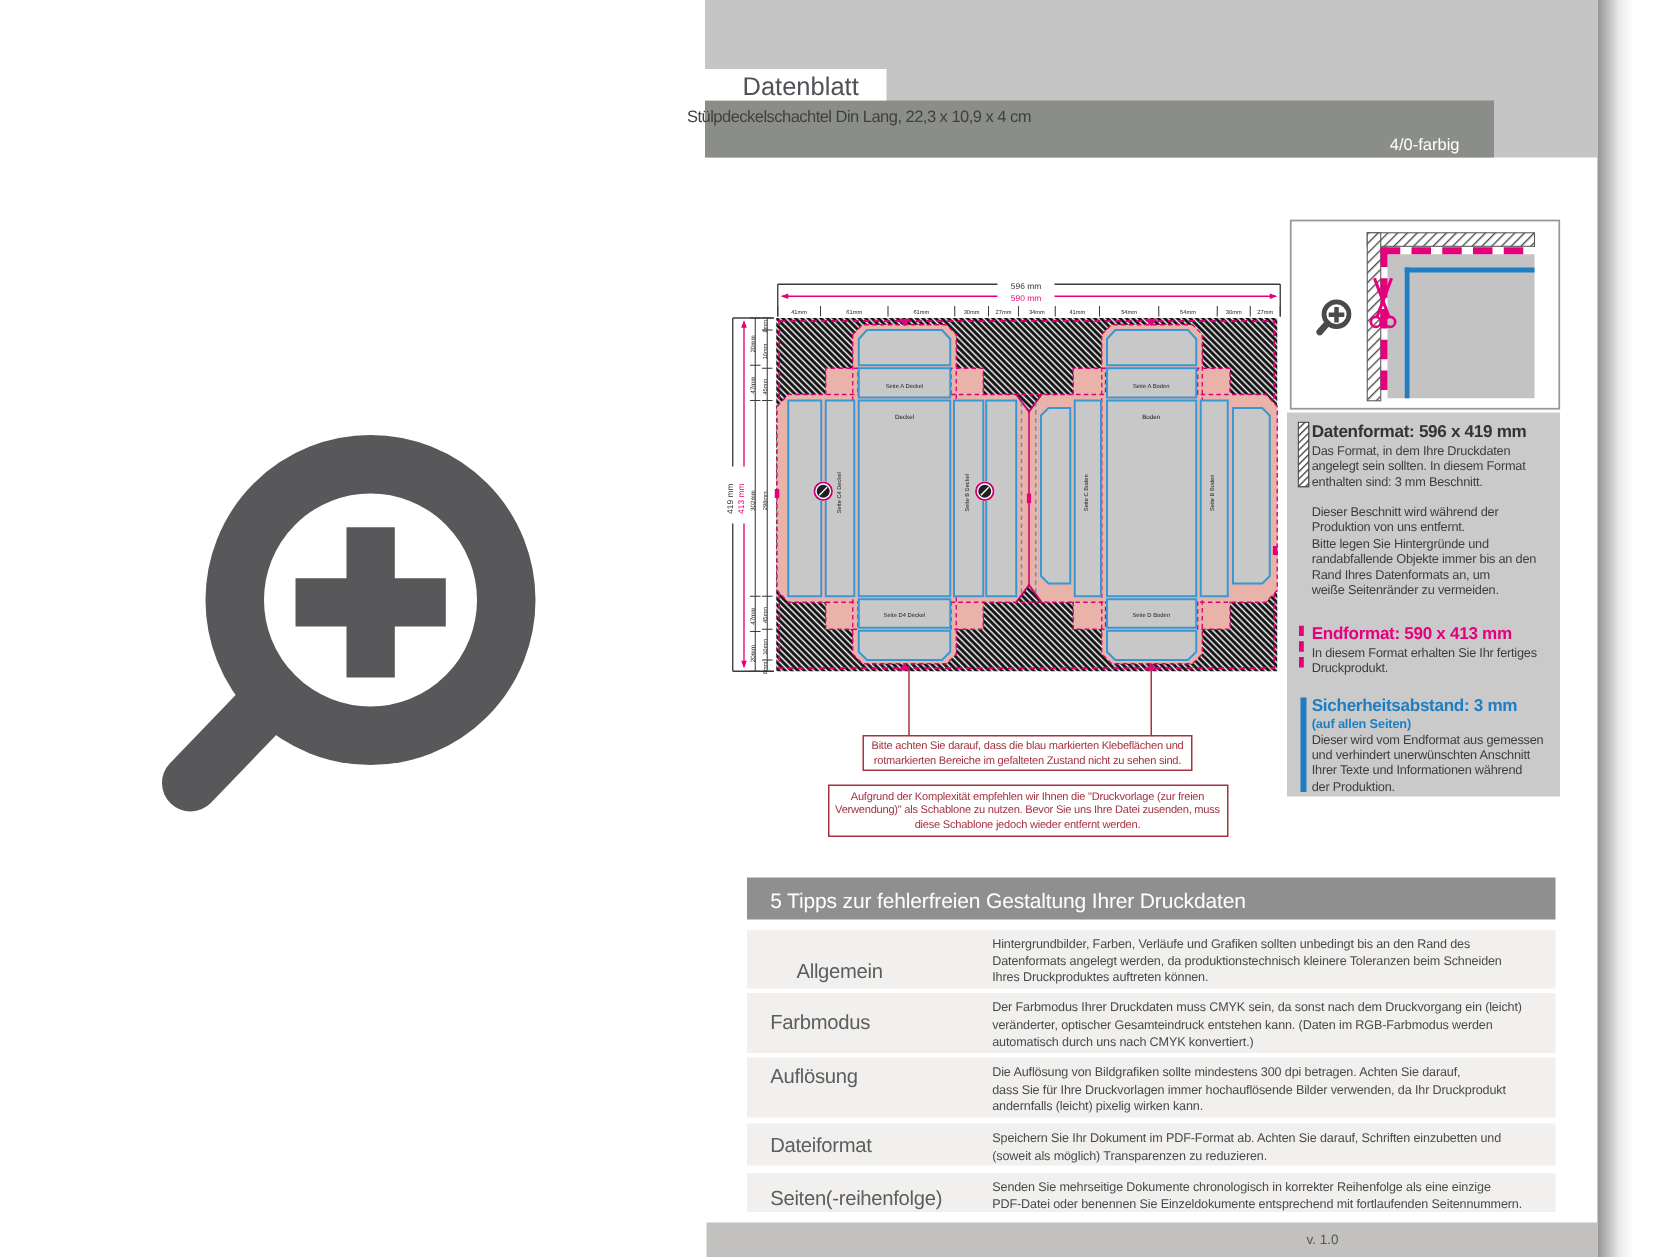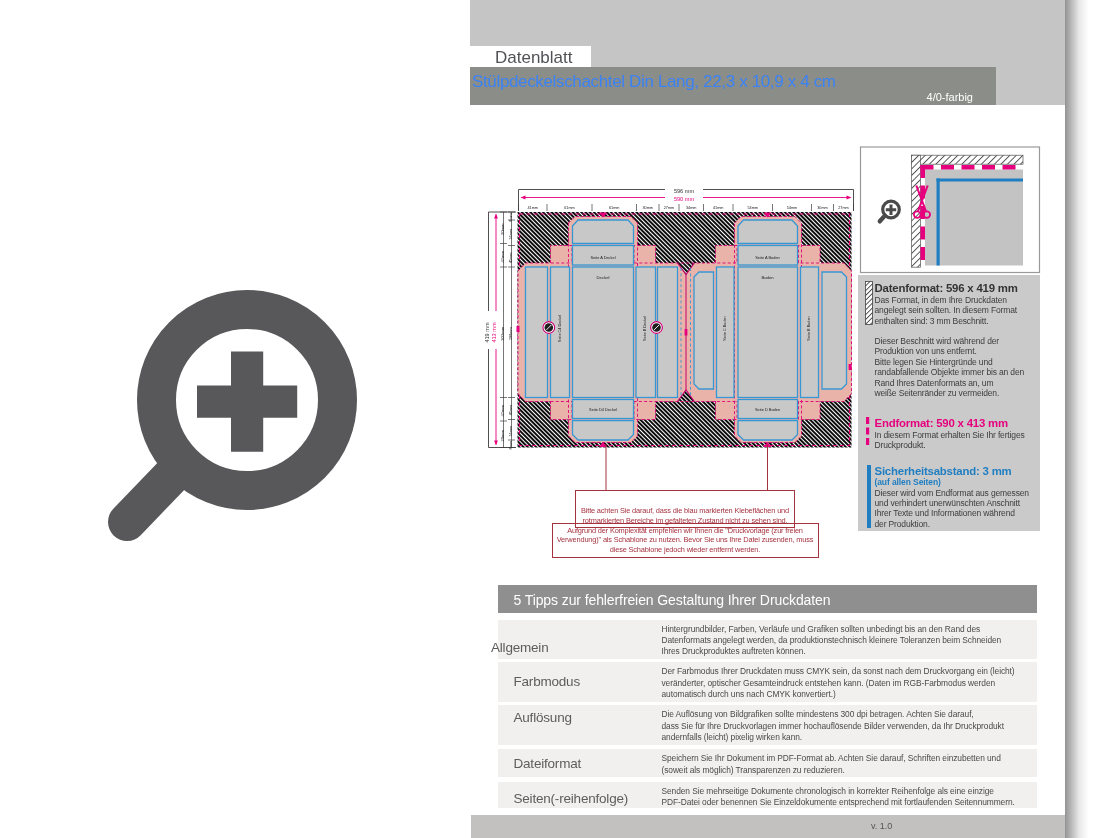--- a/index.html
+++ b/index.html
@@ -4,21 +4,21 @@
 <style>
 html,body{margin:0;padding:0}
 body{width:1117px;height:838px;position:relative;font-family:"Liberation Sans",sans-serif;background:#fff;overflow:hidden}
 .abs{position:absolute}
 </style>
 </head>
 <body>
 <div class="abs" style="left:1065px;top:0;width:26px;height:838px;background:linear-gradient(to right,#939393,#e9e9e9 55%,#ffffff 92%)"></div>
 <div class="abs" style="left:470px;top:0;width:595px;height:105px;background:#c6c5c5"></div>
 <div class="abs" style="left:470px;top:67px;width:526px;height:38px;background:#8b8e88"></div>
-<div class="abs" style="left:472px;top:71.5px;width:494px;height:17px;color:#3b82f6;font-size:17px;letter-spacing:-0.35px;white-space:nowrap">Stülpdeckelschachtel Din Lang, 22,3 x 10,9 x 4&nbsp;cm</div>
+<div class="abs" style="left:458px;top:71.5px;width:494px;height:17px;color:#404040;font-size:11px;letter-spacing:-0.35px;white-space:nowrap">Stülpdeckelschachtel Din Lang, 22,3 x 10,9 x 4&nbsp;cm</div>
 <div class="abs" style="left:486px;top:90.5px;width:487px;height:13px;color:#fff;font-size:11px;text-align:right">4/0-farbig</div>
 <div class="abs" style="left:470px;top:45.5px;width:121px;height:21.5px;background:#fff"></div>
 <div class="abs" style="left:495px;top:47.5px;color:#515256;font-size:17px">Datenblatt</div>
 <svg class="abs" style="left:85px;top:268px" width="292" height="292" viewBox="85 268 292 292">
   <circle cx="247" cy="400" r="90.5" fill="none" stroke="#58585a" stroke-width="39"></circle>
   <line x1="178" y1="469" x2="127" y2="522" stroke="#58585a" stroke-width="38" stroke-linecap="round"></line>
   <path d="M231,385.5 H197 V417.7 H231 V451.7 H263.2 V417.7 H297.2 V385.5 H263.2 V351.5 H231 Z" fill="#58585a"></path>
 </svg>
 <svg class="abs" style="left:470px;top:140px" width="400" height="440" viewBox="470 140 400 440">
 <defs>
@@ -219,26 +219,26 @@
     <rect width="3.2" height="7" fill="#e6007e"></rect>
     <rect y="10.5" width="3.2" height="7" fill="#e6007e"></rect>
     <rect y="21" width="3.2" height="7" fill="#e6007e"></rect>
   </svg>
 <div class="abs" style="left:874.5px;top:416.5px;font-size:11.4px;font-weight:bold;color:#e6007e;letter-spacing:-0.2px;white-space:nowrap">Endformat: 590 x 413 mm</div>
 <div class="abs" style="left:874.5px;top:429.5px;font-size:8.5px;line-height:10.5px;color:#3d3d3d;letter-spacing:-0.15px;white-space:nowrap">In diesem Format erhalten Sie Ihr fertiges<br>Druckprodukt.</div>
 <div class="abs" style="left:867px;top:464.5px;width:3.6px;height:63px;background:#1f7ec2"></div>
 <div class="abs" style="left:874.5px;top:464.5px;font-size:11.4px;font-weight:bold;color:#1f7ec2;letter-spacing:-0.2px;white-space:nowrap">Sicherheitsabstand: 3 mm</div>
 <div class="abs" style="left:874.5px;top:477px;font-size:8.5px;font-weight:bold;color:#1f7ec2;letter-spacing:-0.1px;white-space:nowrap">(auf allen Seiten)</div>
 <div class="abs" style="left:874.5px;top:487.5px;font-size:8.5px;line-height:10.4px;color:#3d3d3d;letter-spacing:-0.15px;white-space:nowrap">Dieser wird vom Endformat aus gemessen<br>und verhindert unerwünschten Anschnitt<br>Ihrer Texte und Informationen während<br>der Produktion.</div>
-<div class="abs" style="left:575px;top:490px;width:218px;height:21px;border:1px solid #a5323f;color:#a5323f;font-size:7.4px;line-height:9.6px;letter-spacing:-0.16px;text-align:center;padding-top:15px;white-space:nowrap">Bitte achten Sie darauf, dass die blau markierten Klebeflächen und<br>rotmarkierten Bereiche im gefalteten Zustand nicht zu sehen sind.</div>
+<div class="abs" style="left:575px;top:490px;width:218px;height:21px;border:1px solid #a5323f;color:#a5323f;font-size:7.4px;line-height:9.6px;letter-spacing:-0.16px;text-align:center;padding-top:1px;white-space:nowrap">Bitte achten Sie darauf, dass die blau markierten Klebeflächen und<br>rotmarkierten Bereiche im gefalteten Zustand nicht zu sehen sind.</div>
 <div class="abs" style="left:551.5px;top:523px;width:265px;height:31px;border:1px solid #a5323f;color:#a5323f;font-size:7.4px;line-height:9.6px;letter-spacing:-0.16px;text-align:center;padding-top:1.5px;white-space:nowrap">Aufgrund der Komplexität empfehlen wir Ihnen die "Druckvorlage (zur freien<br>Verwendung)" als Schablone zu nutzen. Bevor Sie uns Ihre Datei zusenden, muss<br>diese Schablone jedoch wieder entfernt werden.</div>
 <div class="abs" style="left:498px;top:585px;width:539px;height:27.5px;background:#8f8f8f"></div>
 <div class="abs" style="left:513.5px;top:591.5px;color:#fff;font-size:14px;letter-spacing:-0.1px">5 Tipps zur fehlerfreien Gestaltung Ihrer Druckdaten</div>
 <div class="abs" style="left:498px;top:619.6px;width:539px;height:39px;background:#f1f0ee"></div>
-<div class="abs" style="left:491px;top:619.6px;height:56px;display:flex;align-items:center;color:#5d5d5d;font-size:13.5px;letter-spacing:-0.2px">Allgemein</div>
+<div class="abs" style="left:531px;top:619.6px;height:56px;display:flex;align-items:center;color:#5d5d5d;font-size:13.5px;letter-spacing:-0.2px">Allgemein</div>
 <div class="abs" style="left:661.5px;top:623.6px;font-size:8.4px;line-height:11.4px;color:#4a4a4a;letter-spacing:-0.08px;white-space:nowrap">Hintergrundbilder, Farben, Verläufe und Grafiken sollten unbedingt bis an den Rand des<br>Datenformats angelegt werden, da produktionstechnisch kleinere Toleranzen beim Schneiden<br>Ihres Druckproduktes auftreten können.</div>
 <div class="abs" style="left:498px;top:662.2px;width:539px;height:39.5px;background:#f1f0ee"></div>
 <div class="abs" style="left:513.5px;top:662.2px;height:39.5px;display:flex;align-items:center;color:#5d5d5d;font-size:13.5px;letter-spacing:-0.2px">Farbmodus</div>
 <div class="abs" style="left:661.5px;top:666.2px;font-size:8.4px;line-height:11.4px;color:#4a4a4a;letter-spacing:-0.08px;white-space:nowrap">Der Farbmodus Ihrer Druckdaten muss CMYK sein, da sonst nach dem Druckvorgang ein (leicht)<br>veränderter, optischer Gesamteindruck entstehen kann. (Daten im RGB-Farbmodus werden<br>automatisch durch uns nach CMYK konvertiert.)</div>
 <div class="abs" style="left:498px;top:705.4px;width:539px;height:39.3px;background:#f1f0ee"></div>
 <div class="abs" style="left:513.5px;top:705.4px;height:25px;display:flex;align-items:center;color:#5d5d5d;font-size:13.5px;letter-spacing:-0.2px">Auflösung</div>
 <div class="abs" style="left:661.5px;top:709.4px;font-size:8.4px;line-height:11.4px;color:#4a4a4a;letter-spacing:-0.08px;white-space:nowrap">Die Auflösung von Bildgrafiken sollte mindestens 300 dpi betragen. Achten Sie darauf,<br>dass Sie für Ihre Druckvorlagen immer hochauflösende Bilder verwenden, da Ihr Druckprodukt<br>andernfalls (leicht) pixelig wirken kann.</div>
 <div class="abs" style="left:498px;top:749.3px;width:539px;height:28.1px;background:#f1f0ee"></div>
 <div class="abs" style="left:513.5px;top:749.3px;height:28.1px;display:flex;align-items:center;color:#5d5d5d;font-size:13.5px;letter-spacing:-0.2px">Dateiformat</div>
 <div class="abs" style="left:661.5px;top:753.3px;font-size:8.4px;line-height:11.4px;color:#4a4a4a;letter-spacing:-0.08px;white-space:nowrap">Speichern Sie Ihr Dokument im PDF-Format ab. Achten Sie darauf, Schriften einzubetten und<br>(soweit als möglich) Transparenzen zu reduzieren.</div>

